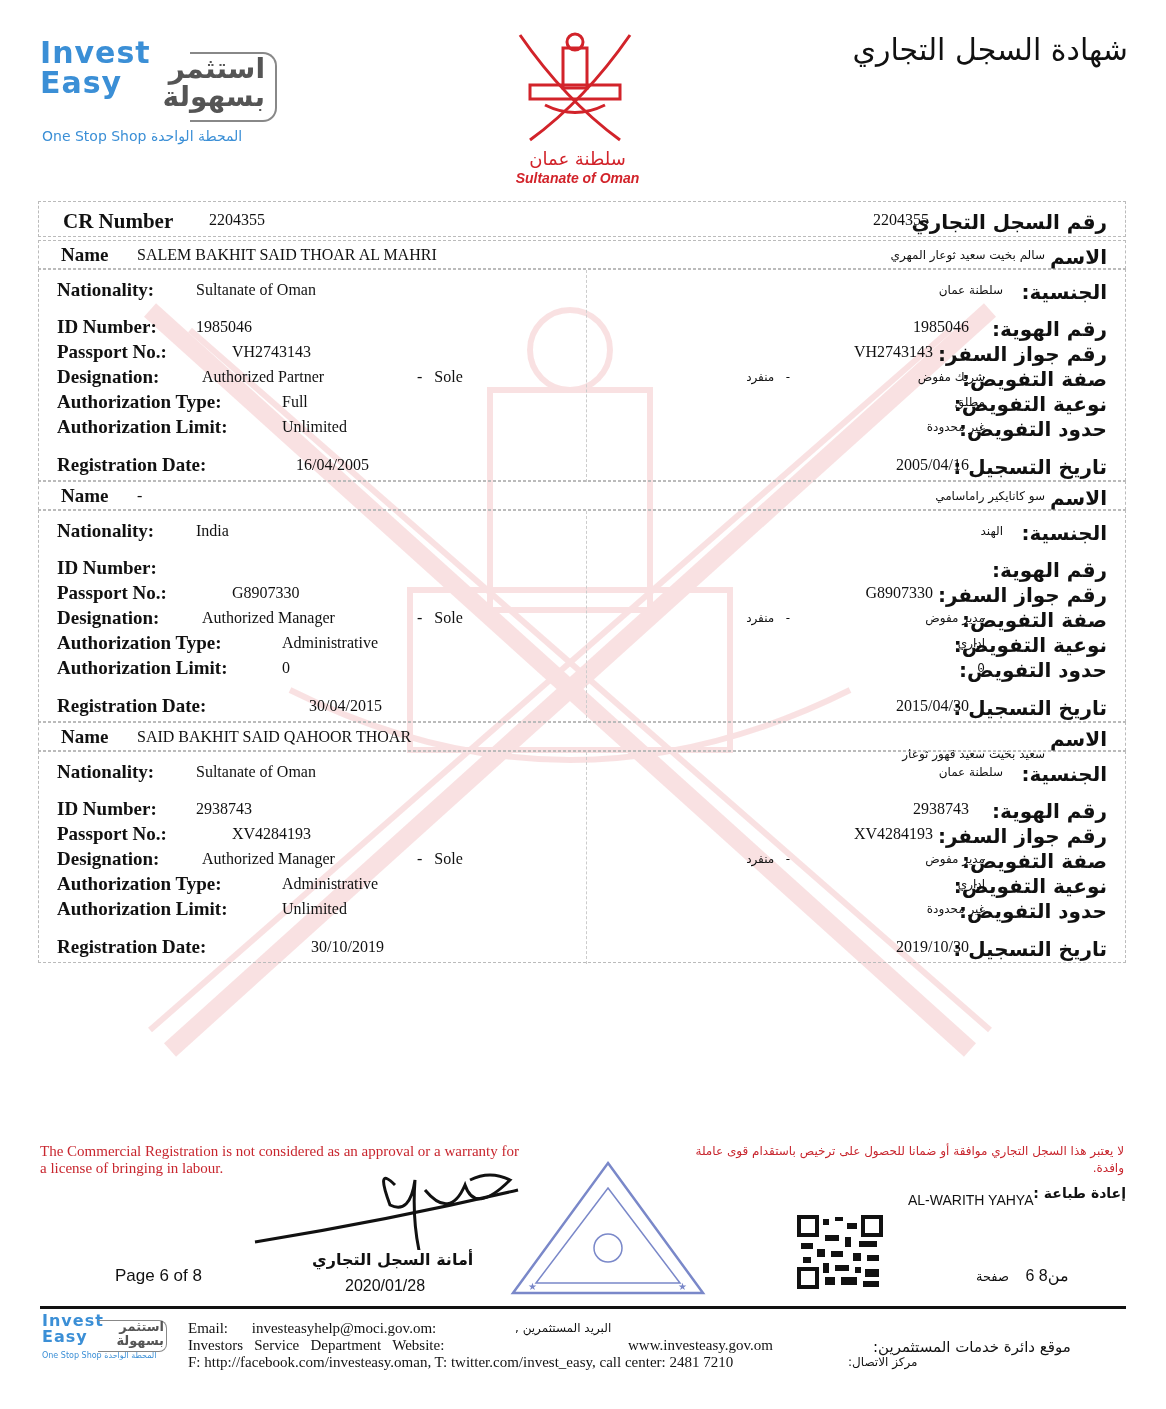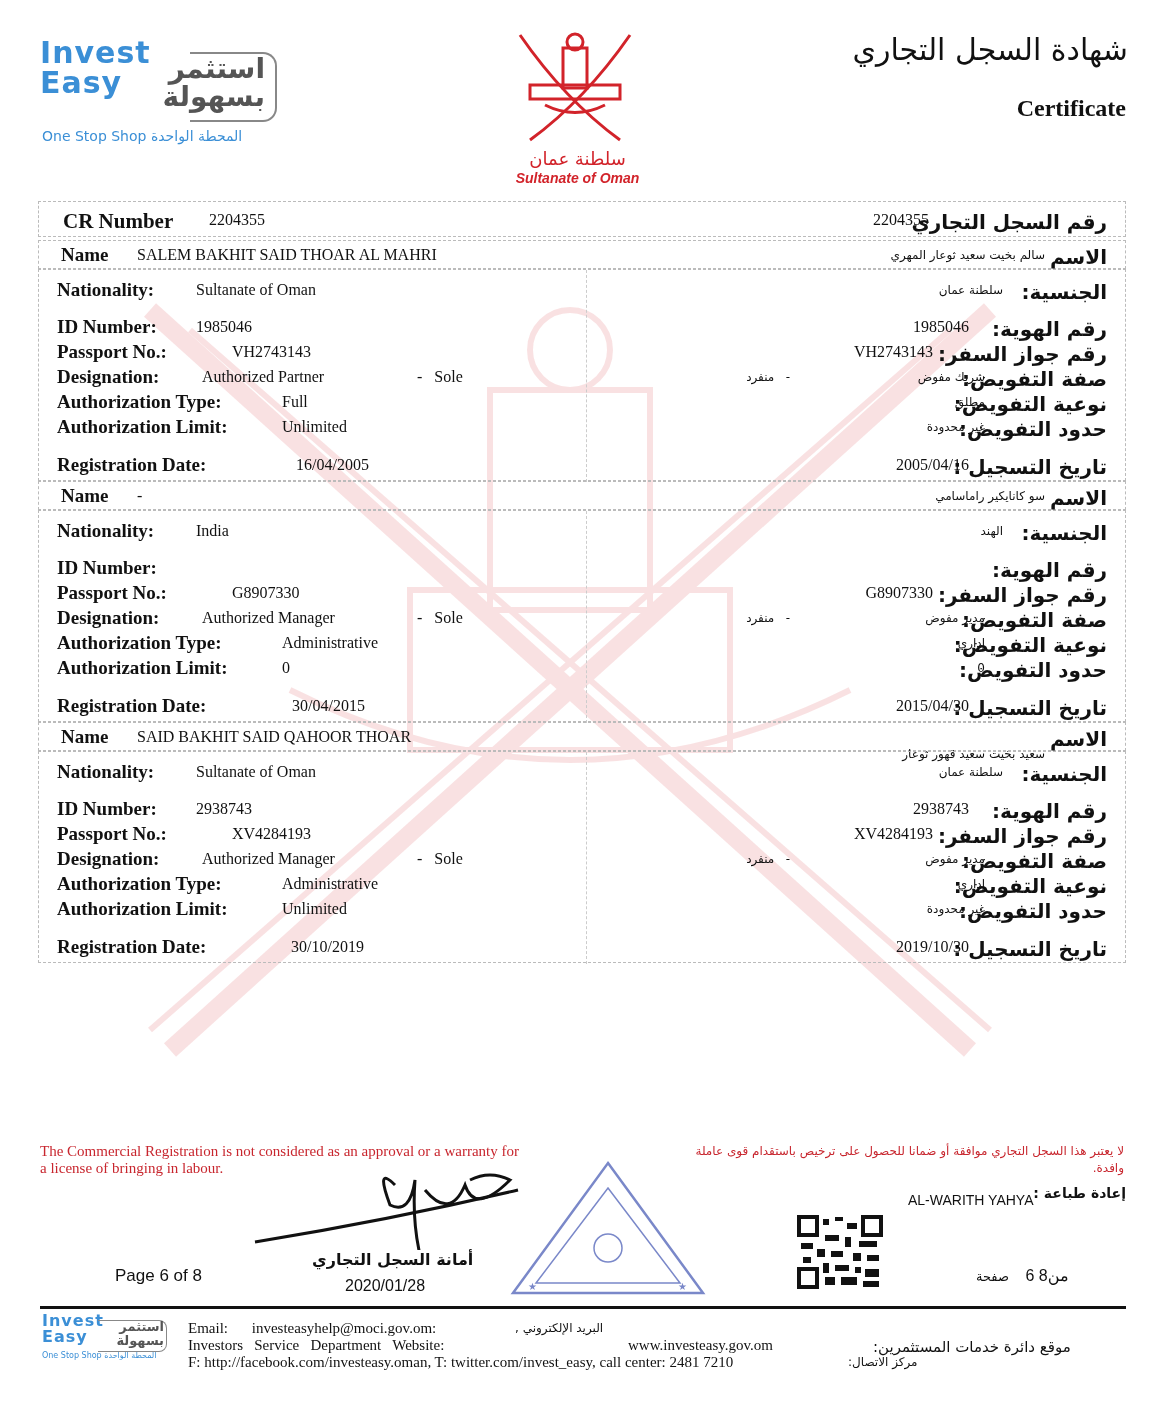--- a/index.html
+++ b/index.html
@@ -64,21 +64,20 @@
     <circle cx="70" cy="12" r="8"></circle>
     <rect x="25" y="55" width="90" height="14"></rect>
     <path d="M40 75 Q70 90 100 75"></path>
   </g>
 </svg>
 <div class="abs red" style="left:505px;top:148px;width:145px;text-align:center;font-family:'DejaVu Sans',sans-serif;font-size:18px;direction:rtl;">سلطنة عمان</div>
 <div class="abs red" style="left:505px;top:170px;width:145px;text-align:center;font-family:'Liberation Sans',sans-serif;font-style:italic;font-weight:bold;font-size:14px;">Sultanate of Oman</div>
 
 <div class="abs title-ar" style="right:38px;top:32px;">شهادة السجل التجاري</div>
 <div class="abs title-en" style="right:40px;top:95px;">
-  <div>Certificate</div>
 </div>
 
 <div class="box" style="left:38px;top:201px;width:1088px;height:36px;">
   <span class="abs lbl" style="left:24px;top:7px;font-size:21px;">CR Number</span>
   <span class="abs val" style="left:170px;top:9px;">2204355</span>
   <span class="abs ar-lbl" style="right:18px;top:8px;">رقم السجل التجاري</span>
   <span class="abs val" style="right:196px;top:9px;">2204355</span>
 </div>
 
 <div id="persons">
@@ -137,21 +136,21 @@
       <span class="abs lbl" style="left:18px;top:71px;">Passport No.:</span>
       <span class="abs val" style="left:193px;top:73px;">G8907330</span>
       <span class="abs lbl" style="left:18px;top:96px;">Designation:</span>
       <span class="abs val" style="left:163px;top:98px;">Authorized Manager</span>
       <span class="abs val" style="left:378px;top:98px;white-space:pre;">-   Sole</span>
       <span class="abs lbl" style="left:18px;top:121px;">Authorization Type:</span>
       <span class="abs val" style="left:243px;top:123px;">Administrative</span>
       <span class="abs lbl" style="left:18px;top:146px;">Authorization Limit:</span>
       <span class="abs val" style="left:243px;top:148px;">0</span>
       <span class="abs lbl" style="left:18px;top:184px;">Registration Date:</span>
-      <span class="abs val" style="left:253px;top:186px;">30/04/2015</span>
+      <span class="abs val" style="left:270px;top:186px;">30/04/2015</span>
 
       <span class="abs ar-lbl" style="right:18px;top:10px;">الجنسية:</span>
       <span class="abs ar-val" style="right:122px;top:13px;">الهند</span>
       <span class="abs ar-lbl" style="right:18px;top:47px;">رقم الهوية:</span>
       <span class="abs val" style="right:156px;top:48px;"></span>
       <span class="abs ar-lbl" style="right:18px;top:72px;">رقم جواز السفر:</span>
       <span class="abs val" style="right:192px;top:73px;">G8907330</span>
       <span class="abs ar-lbl" style="right:18px;top:97px;">صفة التفويض:</span>
       <span class="abs ar-val" style="right:140px;top:100px;">مدير مفوض</span>
       <span class="abs ar-val" style="right:335px;top:100px;white-space:pre;">-   منفرد</span>
@@ -177,21 +176,21 @@
       <span class="abs lbl" style="left:18px;top:71px;">Passport No.:</span>
       <span class="abs val" style="left:193px;top:73px;">XV4284193</span>
       <span class="abs lbl" style="left:18px;top:96px;">Designation:</span>
       <span class="abs val" style="left:163px;top:98px;">Authorized Manager</span>
       <span class="abs val" style="left:378px;top:98px;white-space:pre;">-   Sole</span>
       <span class="abs lbl" style="left:18px;top:121px;">Authorization Type:</span>
       <span class="abs val" style="left:243px;top:123px;">Administrative</span>
       <span class="abs lbl" style="left:18px;top:146px;">Authorization Limit:</span>
       <span class="abs val" style="left:243px;top:148px;">Unlimited</span>
       <span class="abs lbl" style="left:18px;top:184px;">Registration Date:</span>
-      <span class="abs val" style="left:252px;top:186px;">30/10/2019</span>
+      <span class="abs val" style="left:272px;top:186px;">30/10/2019</span>
 
       <span class="abs ar-lbl" style="right:18px;top:10px;">الجنسية:</span>
       <span class="abs ar-val" style="right:122px;top:13px;">سلطنة عمان</span>
       <span class="abs ar-lbl" style="right:18px;top:47px;">رقم الهوية:</span>
       <span class="abs val" style="right:156px;top:48px;">2938743</span>
       <span class="abs ar-lbl" style="right:18px;top:72px;">رقم جواز السفر:</span>
       <span class="abs val" style="right:192px;top:73px;">XV4284193</span>
       <span class="abs ar-lbl" style="right:18px;top:97px;">صفة التفويض:</span>
       <span class="abs ar-val" style="right:140px;top:100px;">مدير مفوض</span>
       <span class="abs ar-val" style="right:335px;top:100px;white-space:pre;">-   منفرد</span>
@@ -272,18 +271,18 @@
 <div class="logo-box" style="left:98px;top:1320px;width:68px;height:30px;border-width:1px;border-radius:0 8px 8px 0;"></div>
 <div class="abs rtl" style="left:98px;top:1320px;width:66px;">
   <div class="logo-ar" style="font-size:13px;line-height:14px;">استثمر</div>
   <div class="logo-ar" style="font-size:13px;line-height:14px;">بسهولة</div>
 </div>
 
 <div class="abs ftxt" style="left:188px;top:1320px;">
   <span>Email:</span>
   <span style="margin-left:20px;">investeasyhelp@moci.gov.om:</span>
 </div>
-<div class="abs" style="left:515px;top:1321px;font-family:'DejaVu Sans',sans-serif;font-size:12px;direction:rtl;">البريد الإلكتروني ,</div>
+<div class="abs" style="left:515px;top:1321px;font-family:'DejaVu Sans',sans-serif;font-size:12px;direction:rtl;">البريد المستثمرين ,</div>
 <div class="abs ftxt" style="left:188px;top:1337px;white-space:pre;">Investors   Service   Department   Website:</div>
 <div class="abs ftxt" style="left:628px;top:1337px;">www.investeasy.gov.om</div>
 <div class="abs" style="left:873px;top:1338px;font-family:'DejaVu Sans',sans-serif;font-size:15px;direction:rtl;">موقع دائرة خدمات المستثمرين:</div>
 <div class="abs ftxt" style="left:188px;top:1354px;">F: http://facebook.com/investeasy.oman, T: twitter.com/invest_easy, call center: 2481 7210</div>
 <div class="abs" style="left:848px;top:1355px;font-family:'DejaVu Sans',sans-serif;font-size:12px;direction:rtl;">مركز الاتصال:</div>
 
 </body></html>

